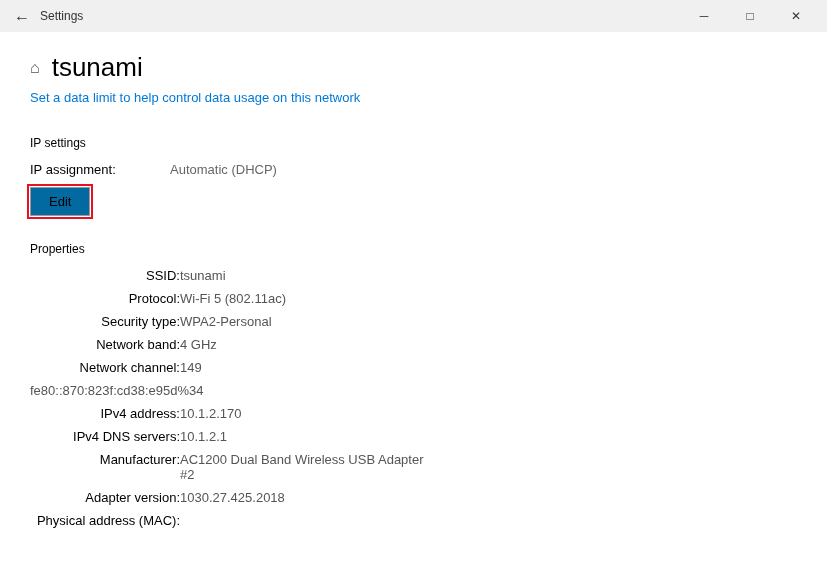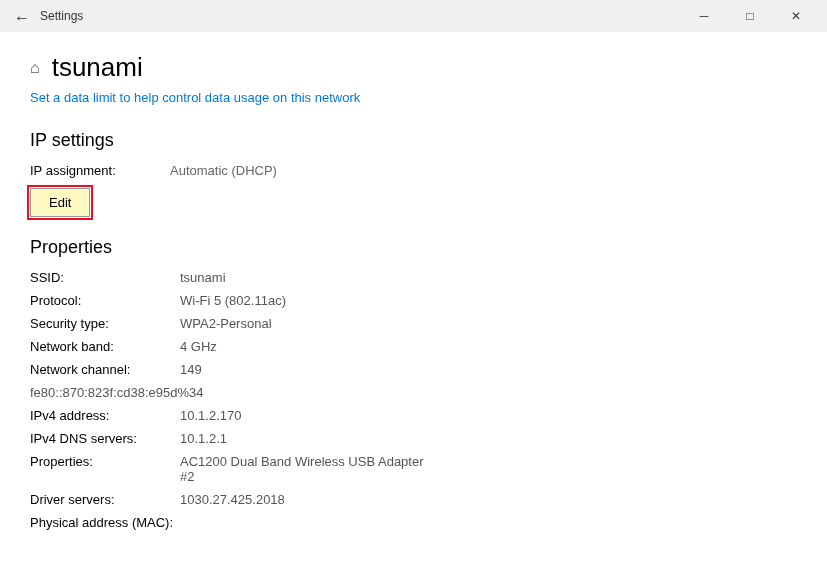--- a/index.html
+++ b/index.html
@@ -82,23 +82,23 @@
       color: #0078d7;
       text-decoration: none;
       font-size: 13px;
       cursor: pointer;
       margin-bottom: 5px;
       display: inline-block;
     }
 
     
     .section-title {
-      font-size: 18px;
+      font-size: 12px;
       font-weight: 400;
-      margin-top: 20px;
+      margin-top: 26px;
       margin-bottom: 12px;
       color: #000;
     }
 
     
     .ip-settings {
       margin-bottom: 20px;
     }
     .field-row {
       display: flex;
@@ -114,21 +114,21 @@
     .field-value {
       color: #666;
       font-size: 13px;
     }
 
     
     .edit-button {
       display: inline-block;
       padding: 6px 18px;
       border: 1px solid #999;
-      background: #fef9c3;
+      background: #0369a1;
       font-size: 13px;
       cursor: pointer;
       outline: 2px solid #e81123;
       outline-offset: 1px;
       margin-top: 4px;
     }
 
     
     .properties-section {
       margin-top: 10px;
@@ -136,20 +136,21 @@
     .prop-row {
       display: flex;
       align-items: flex-start;
       margin-bottom: 8px;
     }
     .prop-label {
       width: 150px;
       color: #000;
       font-size: 13px;
       flex-shrink: 0;
+      text-align: right;
     }
     .prop-value {
       color: #555;
       font-size: 13px;
       max-width: 260px;
     }
   </style>
 </head>
 <body>
 
@@ -221,25 +222,25 @@
         </div>
         <div class="prop-row">
           <span class="prop-label">IPv4 address:</span>
           <span class="prop-value">10.1.2.170</span>
         </div>
         <div class="prop-row">
           <span class="prop-label">IPv4 DNS servers:</span>
           <span class="prop-value">10.1.2.1</span>
         </div>
         <div class="prop-row">
-          <span class="prop-label">Properties:</span>
+          <span class="prop-label">Manufacturer:</span>
           <span class="prop-value">AC1200  Dual Band Wireless USB Adapter #2</span>
         </div>
         <div class="prop-row">
-          <span class="prop-label">Driver servers:</span>
+          <span class="prop-label">Adapter version:</span>
           <span class="prop-value">1030.27.425.2018</span>
         </div>
         <div class="prop-row">
           <span class="prop-label">Physical address (MAC):</span>
           <span class="prop-value"></span>
         </div>
       </div>
 
   </div>
 

